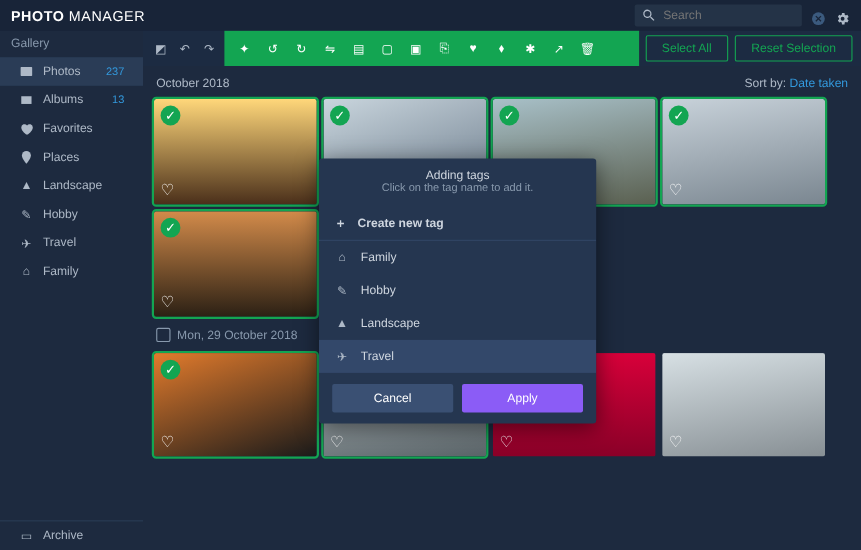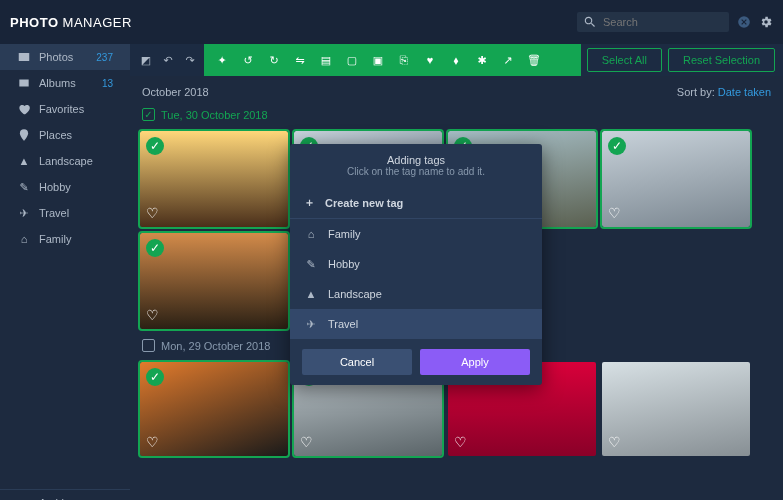--- a/index.html
+++ b/index.html
@@ -1,17 +1,17 @@
 <!DOCTYPE html>
 <html><head>
 <meta charset="utf-8">
 <style>
 *{box-sizing:border-box;margin:0;padding:0;font-family:Arial,Helvetica,sans-serif}
 body{background:#1d2a3f;width:783px;height:500px;overflow:hidden;color:#aeb9c7;font-size:11px}
-.topbar{height:44px;background:#182438;display:flex;align-items:center;justify-content:space-between;padding:0 10px}
+.topbar{height:28px;background:#182438;display:flex;align-items:center;justify-content:space-between;padding:0 10px}
 .logo{color:#fff;font-size:13px;letter-spacing:.5px}
 .logo b{font-weight:700}
 .search-wrap{display:flex;align-items:center;background:#243347;height:20px;border-radius:2px;padding:0 6px;gap:6px}
 .search-wrap input{background:none;border:0;outline:0;color:#aeb9c7;width:120px;font-size:11px}
 .ico{width:14px;height:14px;display:inline-flex;align-items:center;justify-content:center;fill:#aeb9c7;color:#aeb9c7}
 .ico svg{width:100%;height:100%}
 .layout{display:flex;height:472px}
 .sidebar{width:130px;background:#1d2a3f;display:flex;flex-direction:column}
 .side-head{padding:6px 10px;color:#8899ad;display:flex;justify-content:space-between;align-items:center}
 .side-item{display:flex;align-items:center;gap:8px;padding:6px 17px;cursor:pointer}
@@ -59,21 +59,21 @@
 .modal-btns{display:flex;gap:8px;padding:10px 12px}
 .modal-btns button{flex:1;height:26px;border:0;border-radius:2px;font-size:11px;cursor:pointer;color:#fff}
 .b-cancel{background:#3a5073}
 .b-apply{background:#8b5cf6}
 </style>
 </head>
 <body>
 
 <div class="topbar">
   <div class="logo"><b>PHOTO</b><span> MANAGER</span></div>
-  <div style="display:flex;align-items:center;gap:8px">
+  <div style="display:flex;align-items:flex-end;gap:8px">
     <div class="search-wrap">
       <span class="ico">
           <svg viewBox="0 0 24 24">
             <path fill="currentColor" d="M15.5 14h-.8l-.3-.3a6.5 6.5 0 10-.7.7l.3.3v.8l5 5 1.5-1.5-5-5zm-6 0a4.5 4.5 0 110-9 4.5 4.5 0 010 9z"></path>
           </svg>
         </span>
       <input placeholder="Search" style="">
     </div>
     <span class="ico" style="color:#3b5a7e">
         <svg viewBox="0 0 24 24">
@@ -84,20 +84,23 @@
     <span class="ico">
         <svg viewBox="0 0 24 24">
           <path fill="currentColor" d="M19.4 13a7.5 7.5 0 000-2l2-1.6-2-3.4-2.4.9a7.4 7.4 0 00-1.7-1L15 3h-4l-.3 2.9a7.4 7.4 0 00-1.7 1l-2.4-.9-2 3.4L6.6 11a7.5 7.5 0 000 2l-2 1.6 2 3.4 2.4-.9c.5.4 1.1.7 1.7 1L11 21h4l.3-2.9c.6-.3 1.2-.6 1.7-1l2.4.9 2-3.4-2-1.6zM12 15a3 3 0 110-6 3 3 0 010 6z"></path>
         </svg>
       </span>
   </div>
 </div>
 
 <div class="layout">
   <div class="sidebar">
+    <div class="side-head">
+        <span>Gallery</span>
+      </div>
     <div class="side-item active">
       <span class="ico">
           <svg viewBox="0 0 24 24">
             <rect x="3" y="5" width="18" height="14" rx="1" fill="currentColor"></rect>
           </svg>
         </span>
       <span>Photos</span>
       <span class="count">237</span>
     </div>
     <div class="side-item">
@@ -169,24 +172,20 @@
       </div>
       <button class="btn">Select All</button>
       <button class="btn">Reset Selection</button>
     </div>
 
     <div class="month-row">
       <span>October 2018</span>
       <span><span>Sort by:</span> <span class="sort-link">Date taken</span></span>
     </div>
 
-    <div class="date-row">
-      <span class="chk on"></span>
-      <span>Tue, 30 October 2018</span>
-    </div>
     <div class="grid">
       <div class="thumb sel">
           <div class="bg p1"></div>
           <div class="chk-c">✓</div>
           <div class="fav">♡</div>
         </div>
       <div class="thumb sel">
           <div class="bg p2"></div>
           <div class="chk-c">✓</div>
         </div>

